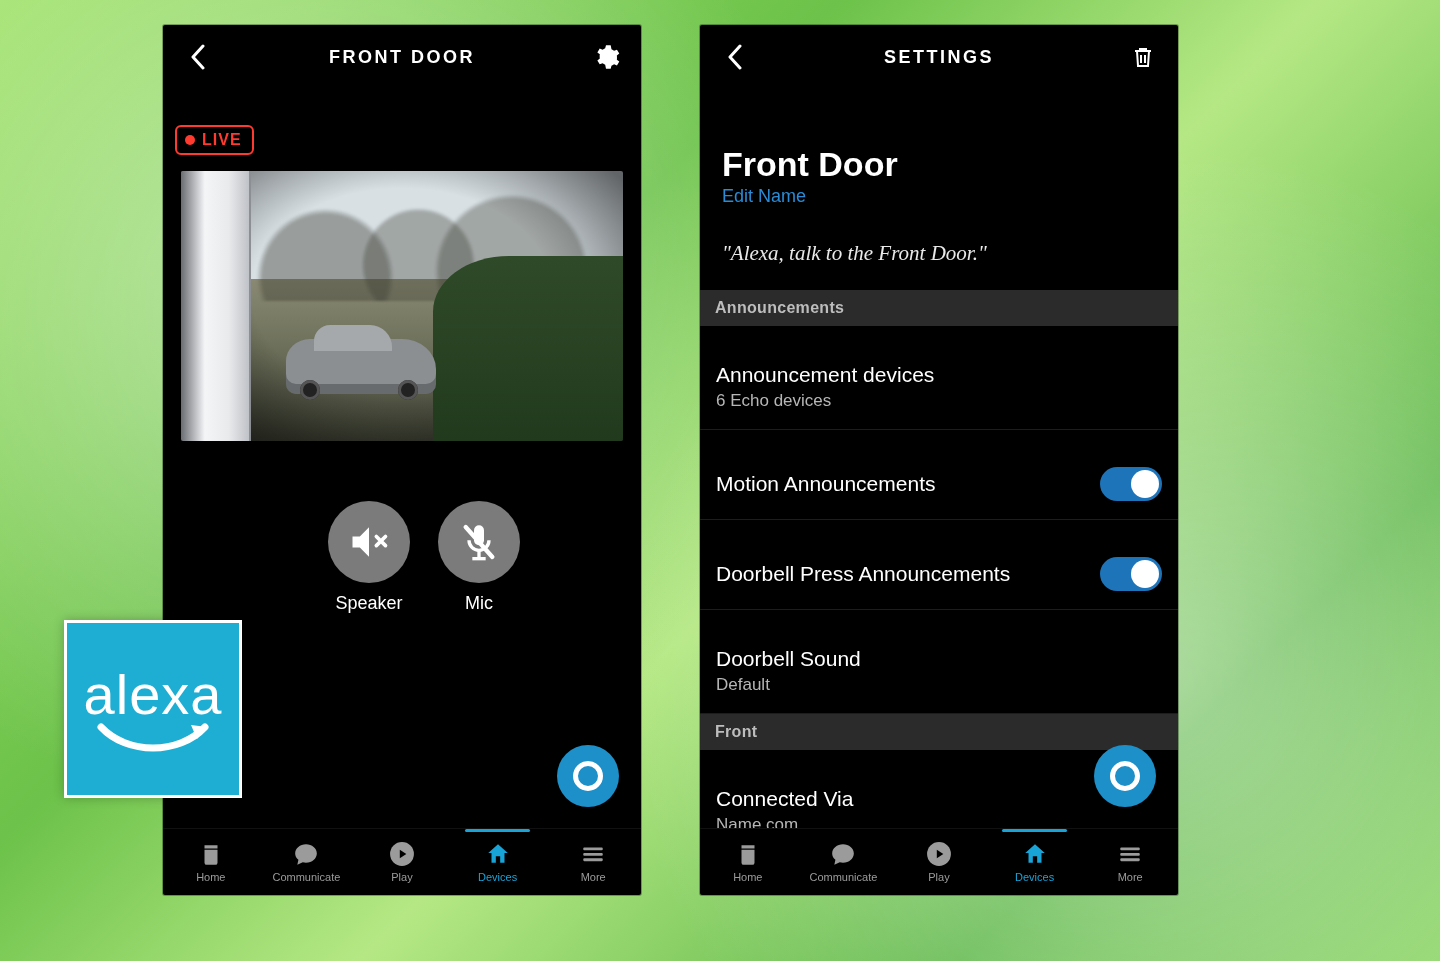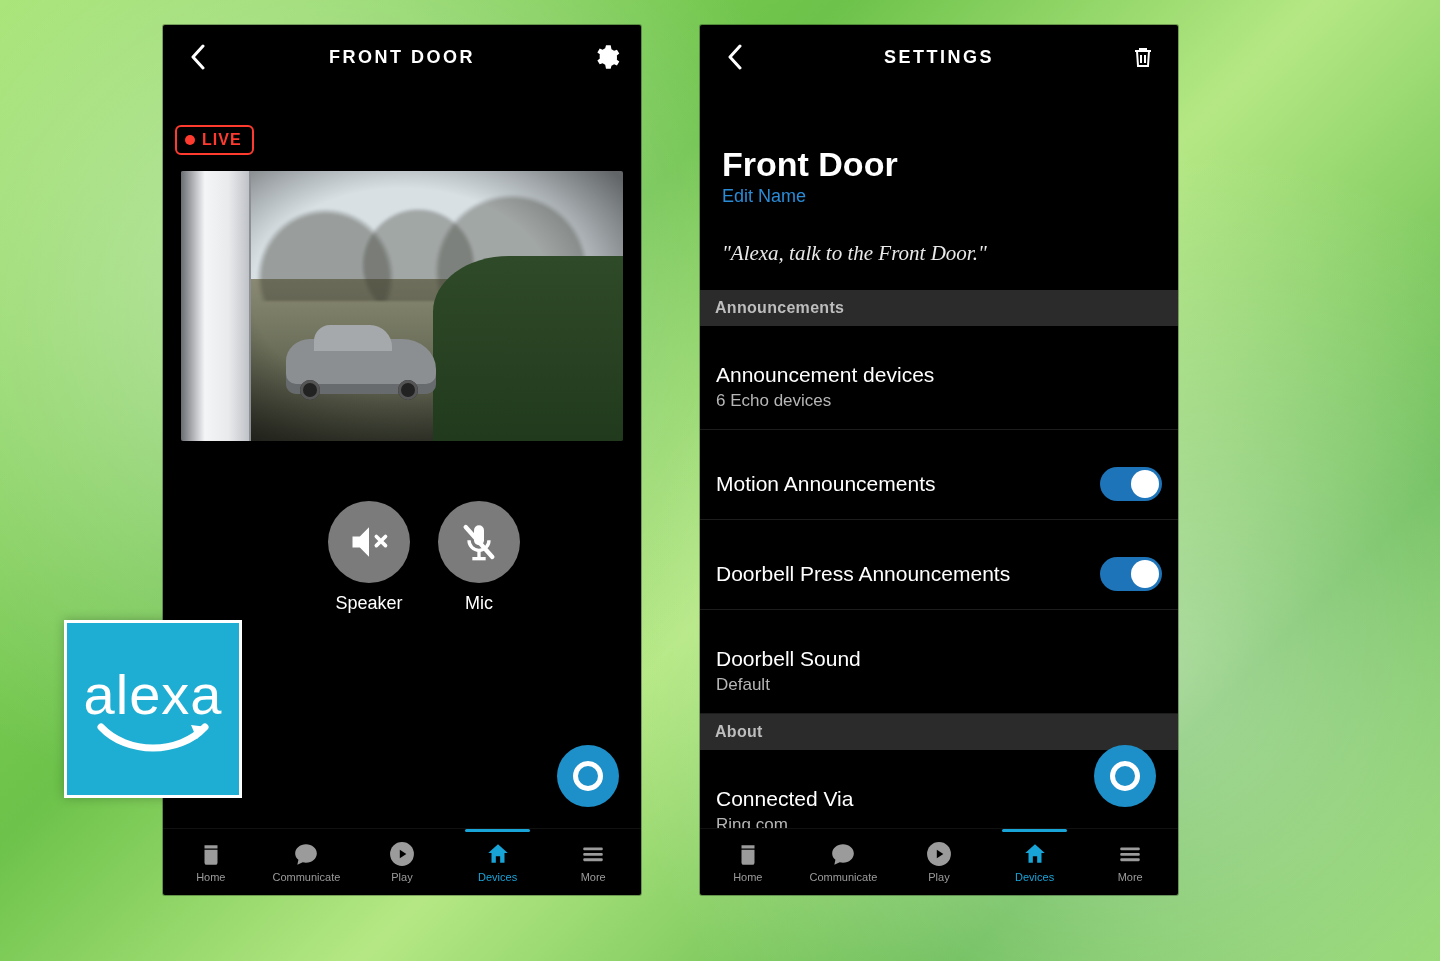--- a/index.html
+++ b/index.html
@@ -296,26 +296,26 @@
         </div>
     </div>
 
     <div class="row">
       <div class="txt">
         <div class="primary">Doorbell Sound</div>
         <div class="secondary">Default</div>
       </div>
     </div>
 
-    <div class="section-head">About</div>
+    <div class="section-head">Front</div>
 
     <div class="row">
       <div class="txt">
         <div class="primary">Connected Via</div>
-        <div class="secondary">Ring.com</div>
+        <div class="secondary">Name.com</div>
       </div>
     </div>
 
     <div class="row" style="border-bottom:none;">
       <div class="txt">
           <div class="primary">Description</div>
         </div>
     </div>
   </div>
 

